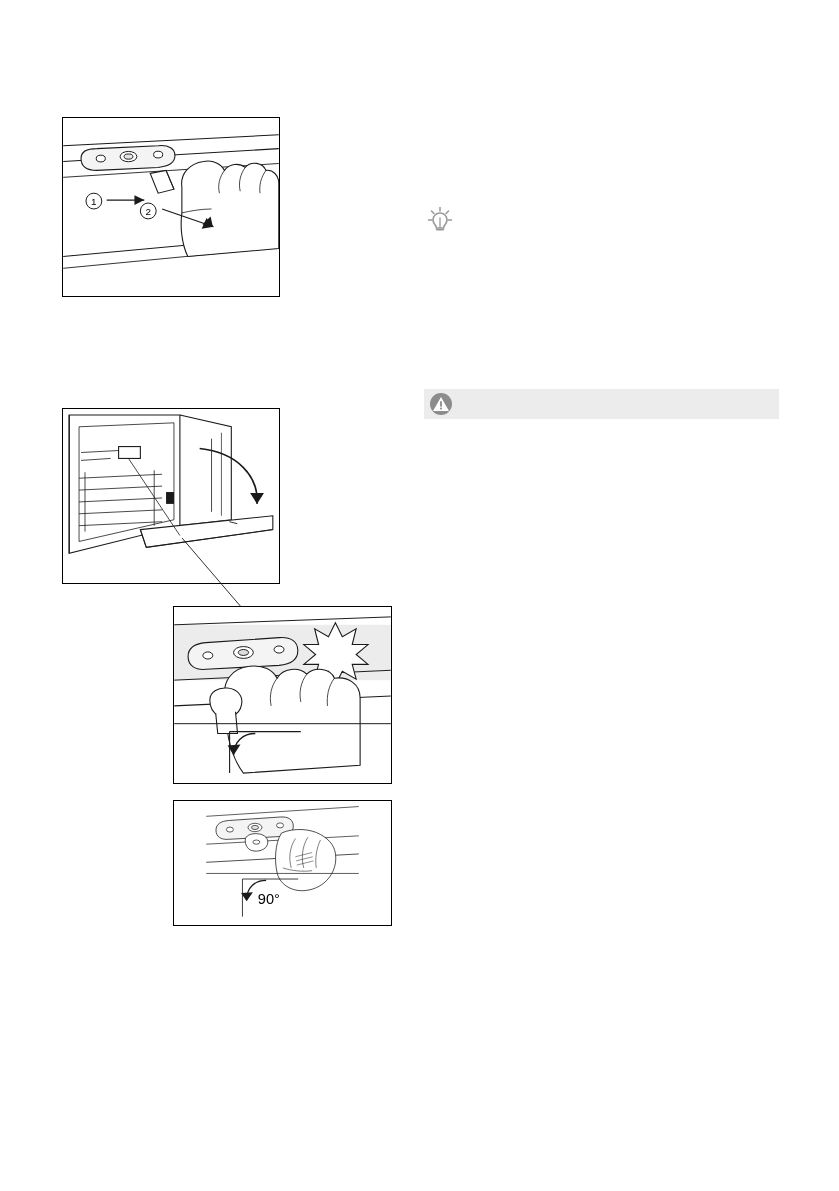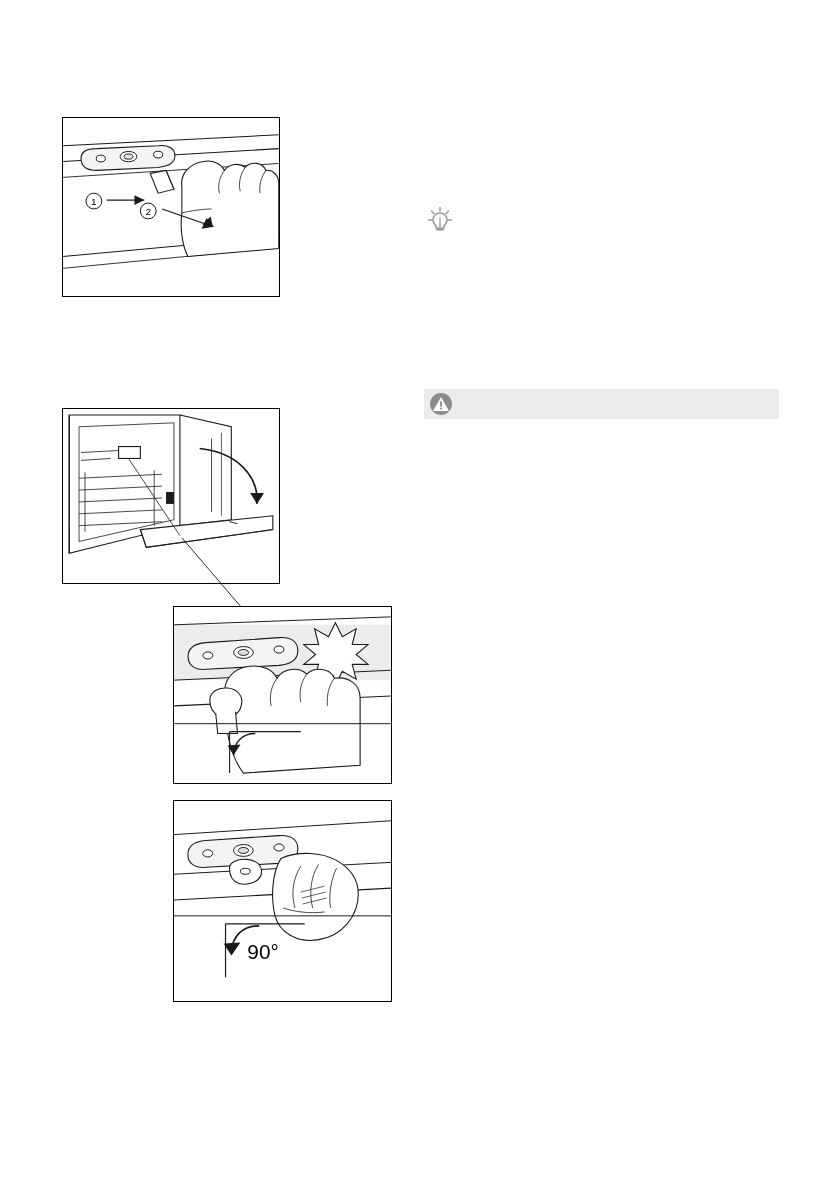--- a/index.html
+++ b/index.html
@@ -26,21 +26,21 @@
     background: #ffffff;
     box-sizing: border-box;
     overflow: hidden;
   }
   .fig svg { display: block; width: 100%; height: 100%; }
 
   
   #fig-1 { left: 62px;  top: 117px; width: 218px; height: 180px; }
   #fig-2 { left: 62px;  top: 408px; width: 218px; height: 176px; }
   #fig-3 { left: 173px; top: 606px; width: 219px; height: 178px; }
-  #fig-4 { left: 173px; top: 800px; width: 219px; height: 202px; }
+  #fig-4 { left: 173px; top: 800px; width: 219px; height: 126px; }
 
   
   #connector {
     position: absolute;
     left: 62px;
     top: 408px;
     width: 340px;
     height: 230px;
     pointer-events: none;
   }

